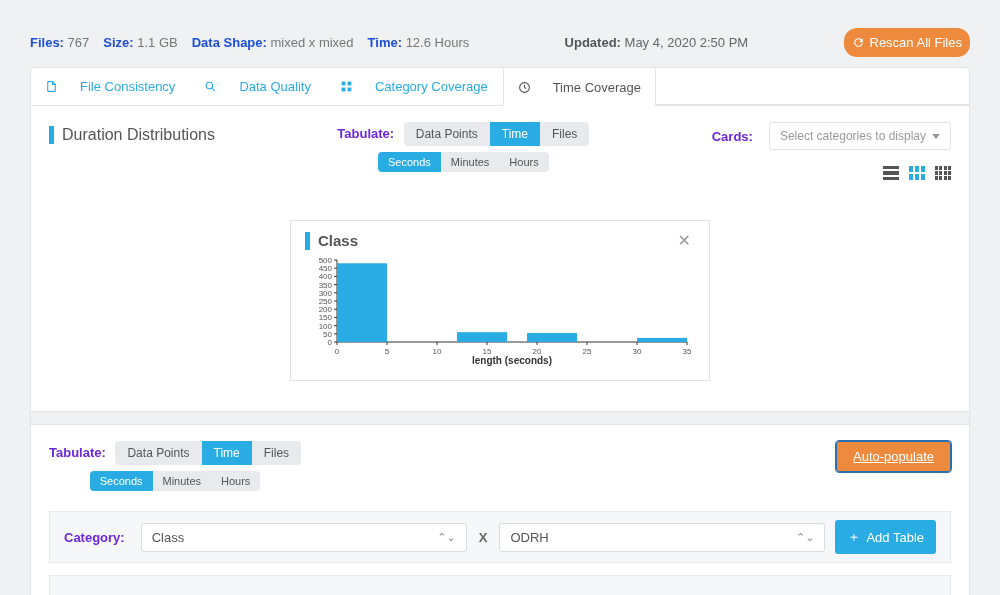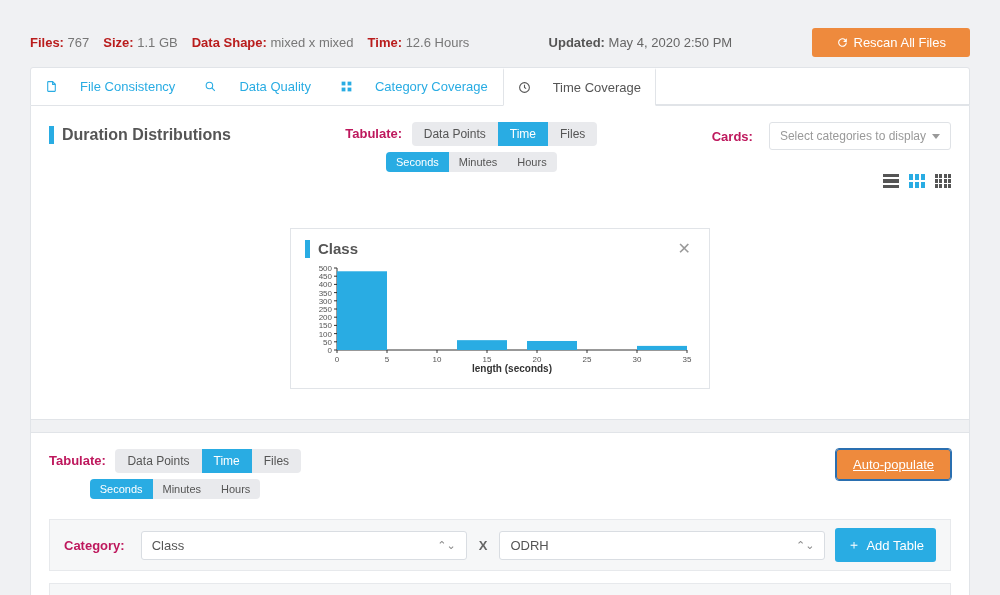--- a/index.html
+++ b/index.html
@@ -11,52 +11,52 @@
     width: 1000px;
     height: 595px;
     overflow: hidden;
   }
   .wrap { padding: 28px 30px 0 30px; }
 
   
   .meta-row { display: flex; align-items: center; justify-content: space-between; margin-bottom: 10px; }
   .meta-left { display: flex; gap: 14px; align-items: center; }
   .meta-kv { color:#777; }
-  .meta-kv b { color:#b91c1c; font-weight:600; }
+  .meta-kv b { color:#1d4ed8; font-weight:600; }
   .meta-mid { color:#666; }
   .meta-mid b { color:#555; font-weight:600; }
   .btn-rescan {
-    background:#ee8a3d; color:#fff; border:none; padding:7px 24px;
-    font-size:13px; border-radius:3px; cursor:pointer; display:flex; align-items:center; gap:5px;
+    background:#ee8a3d; color:#fff; border:none; padding:7px 8px;
+    font-size:13px; border-radius:13px; cursor:pointer; display:flex; align-items:center; gap:5px;
   }
   .btn-rescan svg { width:13px; height:13px; fill:#fff; }
 
   
   .tabs { display:flex; border:1px solid #e1e4e8; background:#fff; border-radius:3px 3px 0 0; position:relative; }
   .tab { padding:10px 14px; color:#29ace3; display:flex; align-items:center; gap:22px; cursor:pointer; font-size:13px; border-right:1px solid transparent; }
   .tab .ti { width:13px; height:13px; display:inline-flex; align-items:center; justify-content:center; }
   .tab.active { color:#555; border-left:1px solid #e1e4e8; border-right:1px solid #e1e4e8; border-bottom:1px solid #fff; margin-bottom:-1px; background:#fff; border-top:2px solid #fff; }
   .tabs-border-bottom { border-bottom:1px solid #e1e4e8; flex:1; }
 
   
   .panel { background:#fff; border:1px solid #e1e4e8; border-top:none; padding:0; }
 
   .section { padding:16px 18px 30px 18px; }
   .section-head { display:flex; align-items:flex-start; justify-content:space-between; }
-  .section-title { display:flex; align-items:flex-start; gap:8px; font-weight:700; color:#555; font-size:16px; margin-top:4px;}
+  .section-title { display:flex; align-items:flex-start; gap:8px; font-weight:400; color:#555; font-size:16px; margin-top:4px;}
   .blue-bar { width:5px; height:18px; background:#29ace3; display:inline-block; }
 
   .tab-controls { text-align:center; }
-  .ctrl-label { color:#be185d; font-weight:600; margin-right:6px; font-size:13px; }
+  .ctrl-label { color:#6d28d9; font-weight:600; margin-right:6px; font-size:13px; }
   .btn-group { display:inline-flex; border-radius:4px; overflow:hidden; margin-bottom:6px;}
   .btn-group button { border:none; background:#e9eaed; color:#555; padding:5px 12px; font-size:12px; cursor:pointer; }
   .btn-group button.active { background:#29ace3; color:#fff; }
   .btn-group.small button { padding:4px 10px; font-size:11px; }
 
-  .cards-right { display:flex; flex-direction:column; align-items:flex-end; gap:20px;}
+  .cards-right { display:flex; flex-direction:column; align-items:flex-end; gap:12px;}
   .cards-line { display:flex; align-items:center; gap:10px; }
   .select-box { border:1px solid #dfe2e6; color:#999; padding:6px 10px; border-radius:3px; font-size:12px; display:flex; align-items:center; gap:6px; cursor:pointer; background:#fff;}
   .caret-down { width:0;height:0;border-left:4px solid transparent;border-right:4px solid transparent;border-top:5px solid #999;}
 
   .view-icons { display:flex; gap:10px; margin-top:4px; color:#555; }
   .vi { width:16px;height:14px; display:grid; cursor:pointer;}
   .vi-list { grid-template-rows:repeat(3,1fr); gap:2px;}
   .vi-list span{ background:#555;}
   .vi-med { grid-template-columns:repeat(3,1fr); grid-template-rows:repeat(2,1fr); gap:2px;}
   .vi-med span{ background:#29ace3;}

